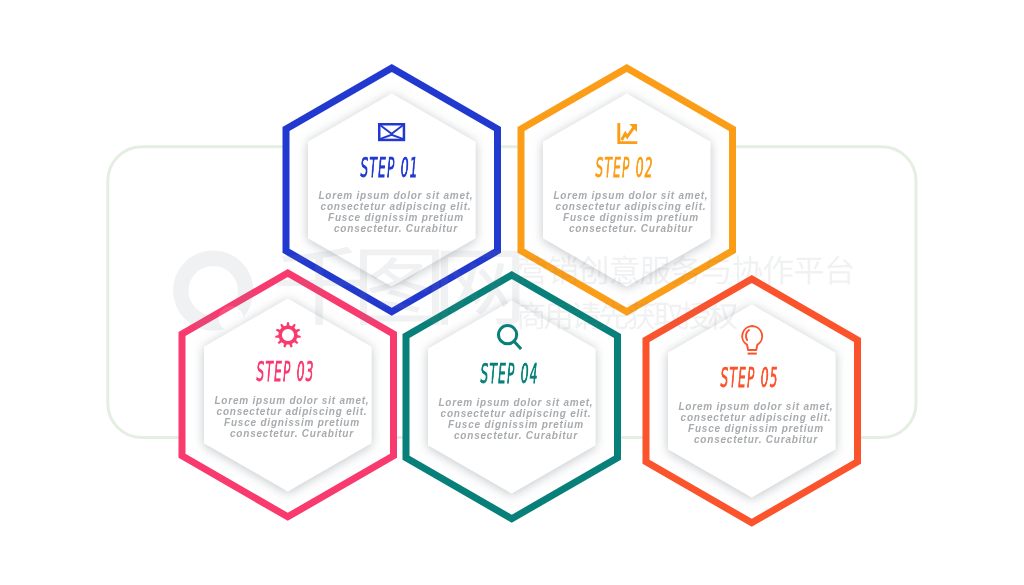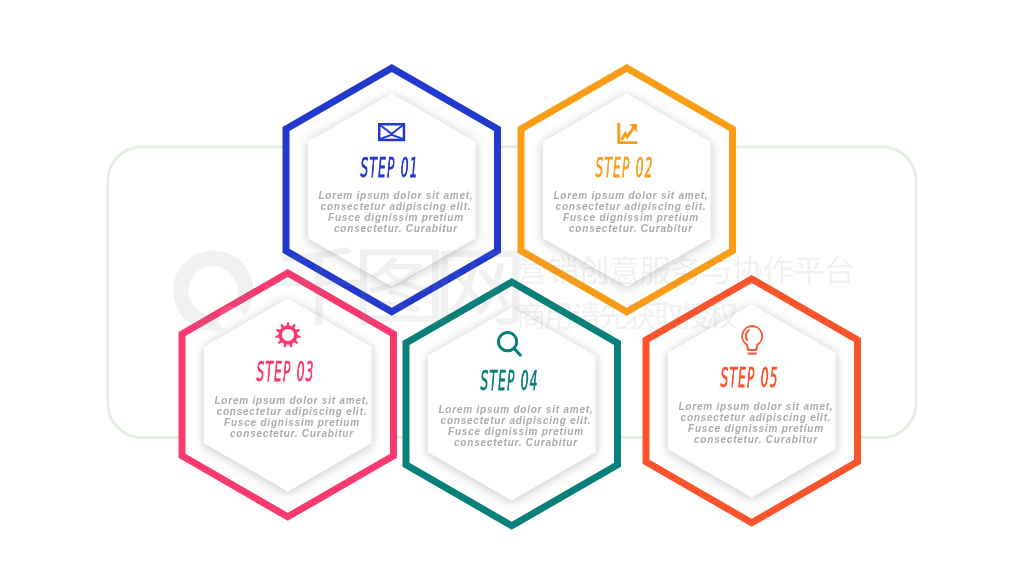--- a/index.html
+++ b/index.html
@@ -101,21 +101,21 @@
           <span class="icon" style="color:#f93a6f;top:74.7px;margin-left:0px"><svg width="26" height="26" viewBox="0 0 26 26">
               <path fill-rule="evenodd" fill="#f93a6f" d="M12.05 0.19 L13.95 0.19 L14.43 3.51 L16.93 4.24 L19.13 1.70 L20.73 2.74 L19.34 5.79 L21.04 7.75 L24.26 6.81 L25.05 8.54 L22.23 10.36 L22.60 12.93 L25.82 13.88 L25.55 15.77 L22.19 15.77 L21.11 18.13 L23.31 20.67 L22.06 22.11 L19.24 20.30 L17.05 21.70 L17.52 25.03 L15.70 25.56 L14.30 22.51 L11.70 22.51 L10.30 25.56 L8.48 25.03 L8.95 21.70 L6.76 20.30 L3.94 22.11 L2.69 20.67 L4.89 18.13 L3.81 15.77 L0.45 15.77 L0.18 13.88 L3.40 12.93 L3.77 10.36 L0.95 8.54 L1.74 6.81 L4.96 7.75 L6.66 5.79 L5.27 2.74 L6.87 1.70 L9.07 4.24 L11.57 3.51 Z M13 6.95 A6.05 6.05 0 1 0 13.001 6.95 Z"></path>
             </svg></span>
           <div class="steptitle" style="color:#f93a6f;top:116.4px">STEP 03</div>
           <div class="desc" style="top:147.7px">Lorem ipsum dolor sit amet,
 consectetur adipiscing elit.
 Fusce dignissim pretium
 consectetur. Curabitur</div>
         </div>
       </div>
-      <div class="hex" style="left: 380.25px; top: 256px; width: 263.5px; height: 295.8px;">
+      <div class="hex" style="left: 380.25px; top: 249px; width: 263.5px; height: 295.8px;">
         <svg width="263.5" height="295.8" viewBox="0 0 263.5 295.8">
           <defs>
             <filter id="sh3" x="-50%" y="-50%" width="200%" height="200%">
               <feDropShadow dx="0" dy="1.5" stdDeviation="5.5" flood-color="#8d939b" flood-opacity="0.55"></feDropShadow>
             </filter>
           </defs>
           <polygon points="131.75,26.00 237.50,86.95 237.50,208.85 131.75,269.80 26.00,208.85 26.00,86.95" fill="#ffffff"></polygon>
           <polygon points="131.75,51.40 215.50,99.65 215.50,196.15 131.75,244.40 48.00,196.15 48.00,99.65" fill="#ffffff" filter="url(#sh3)"></polygon>
           <polygon points="131.75,26.00 237.50,86.95 237.50,208.85 131.75,269.80 26.00,208.85 26.00,86.95" fill="none" stroke="#078079" stroke-width="7" stroke-linejoin="miter"></polygon>
         </svg>

